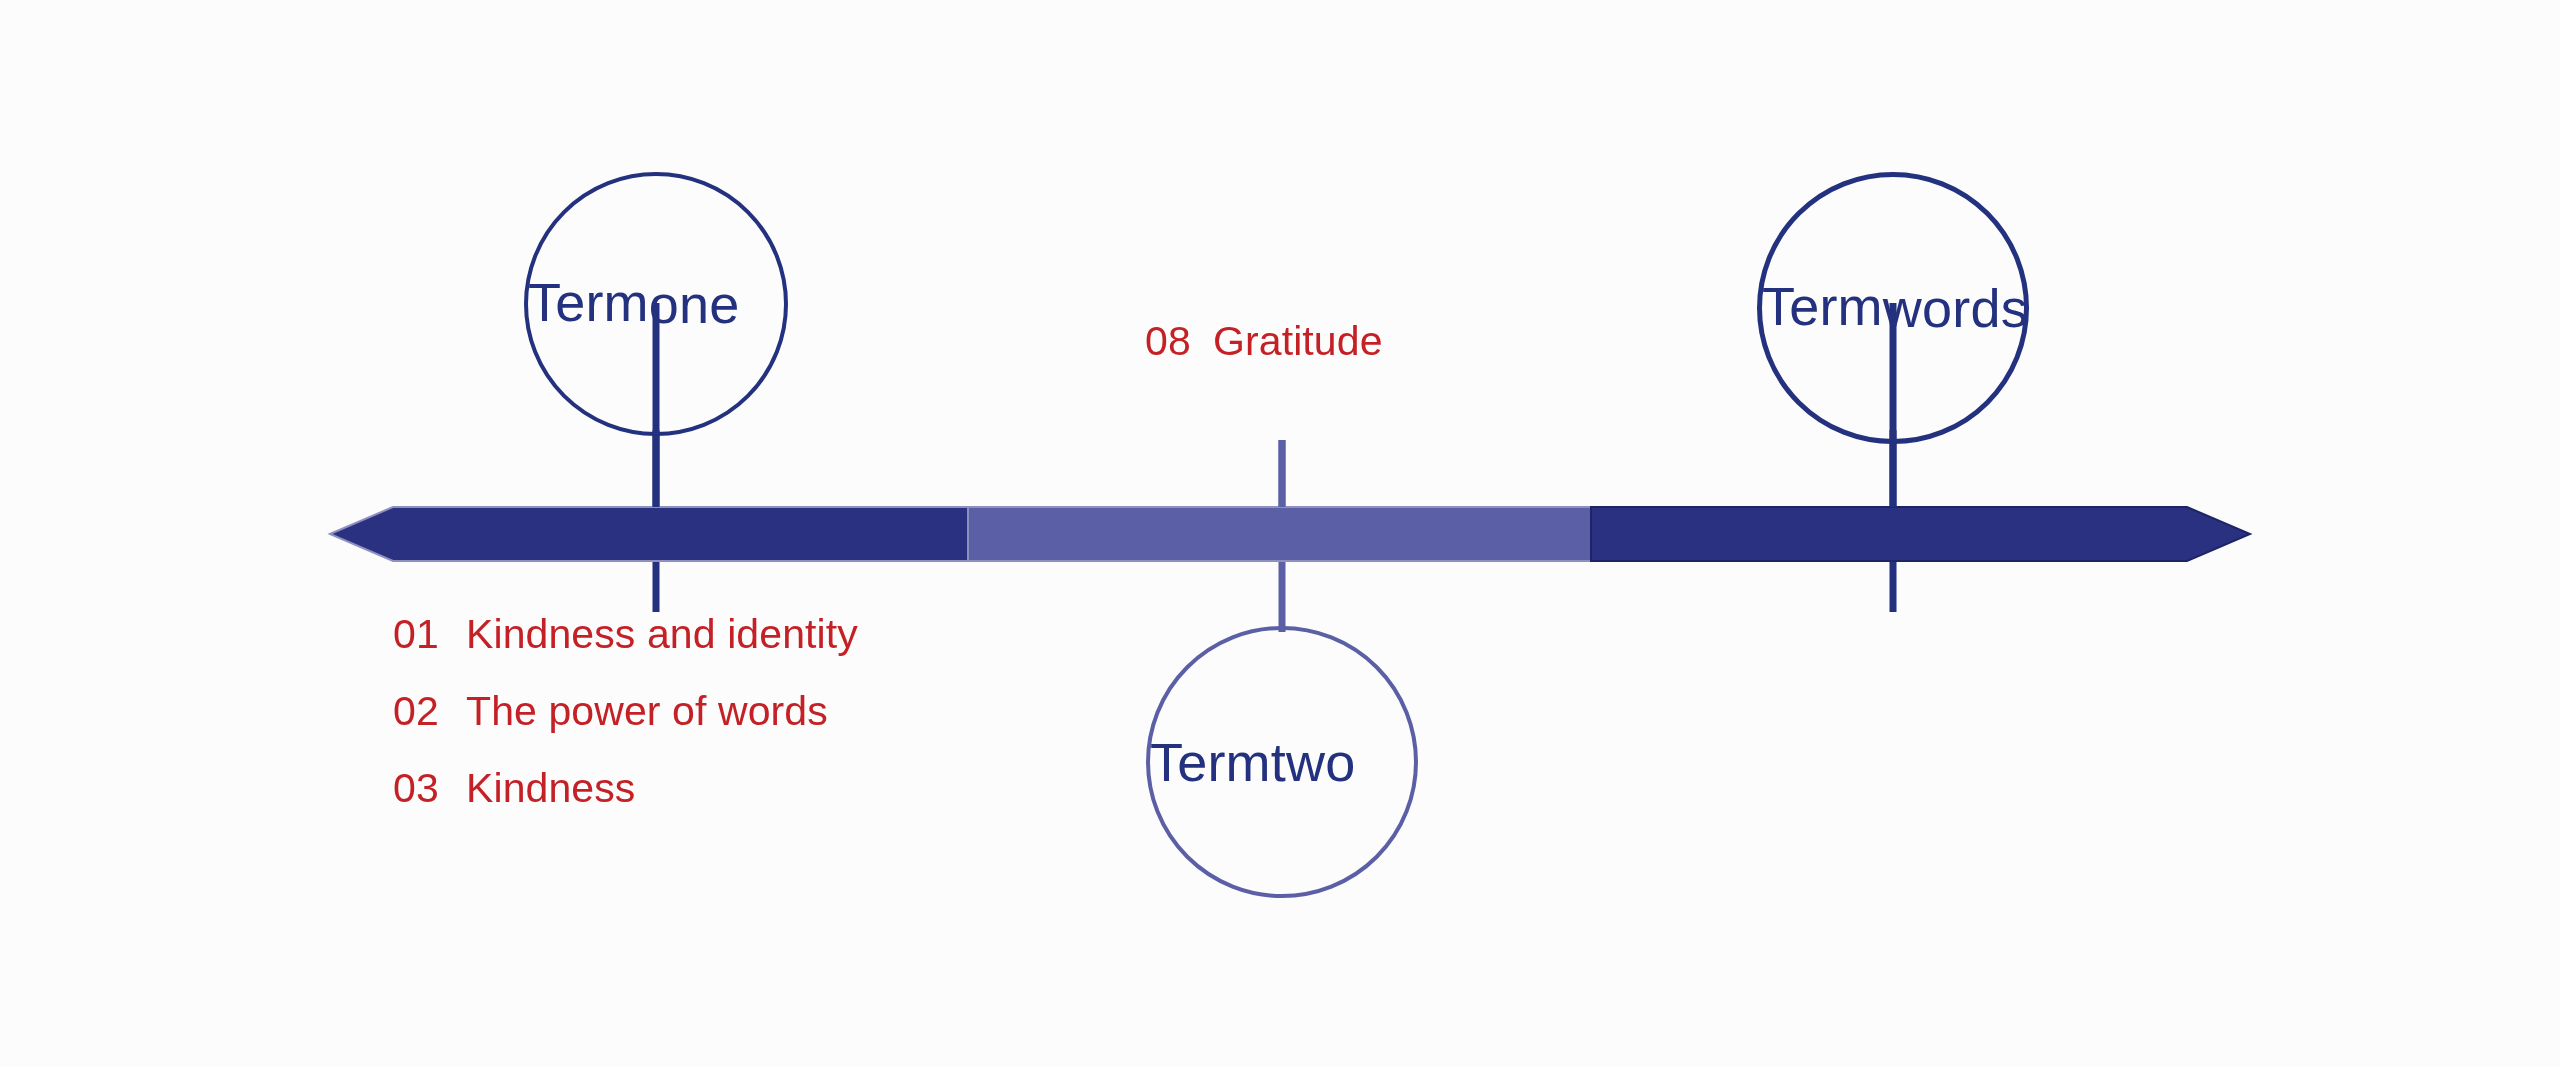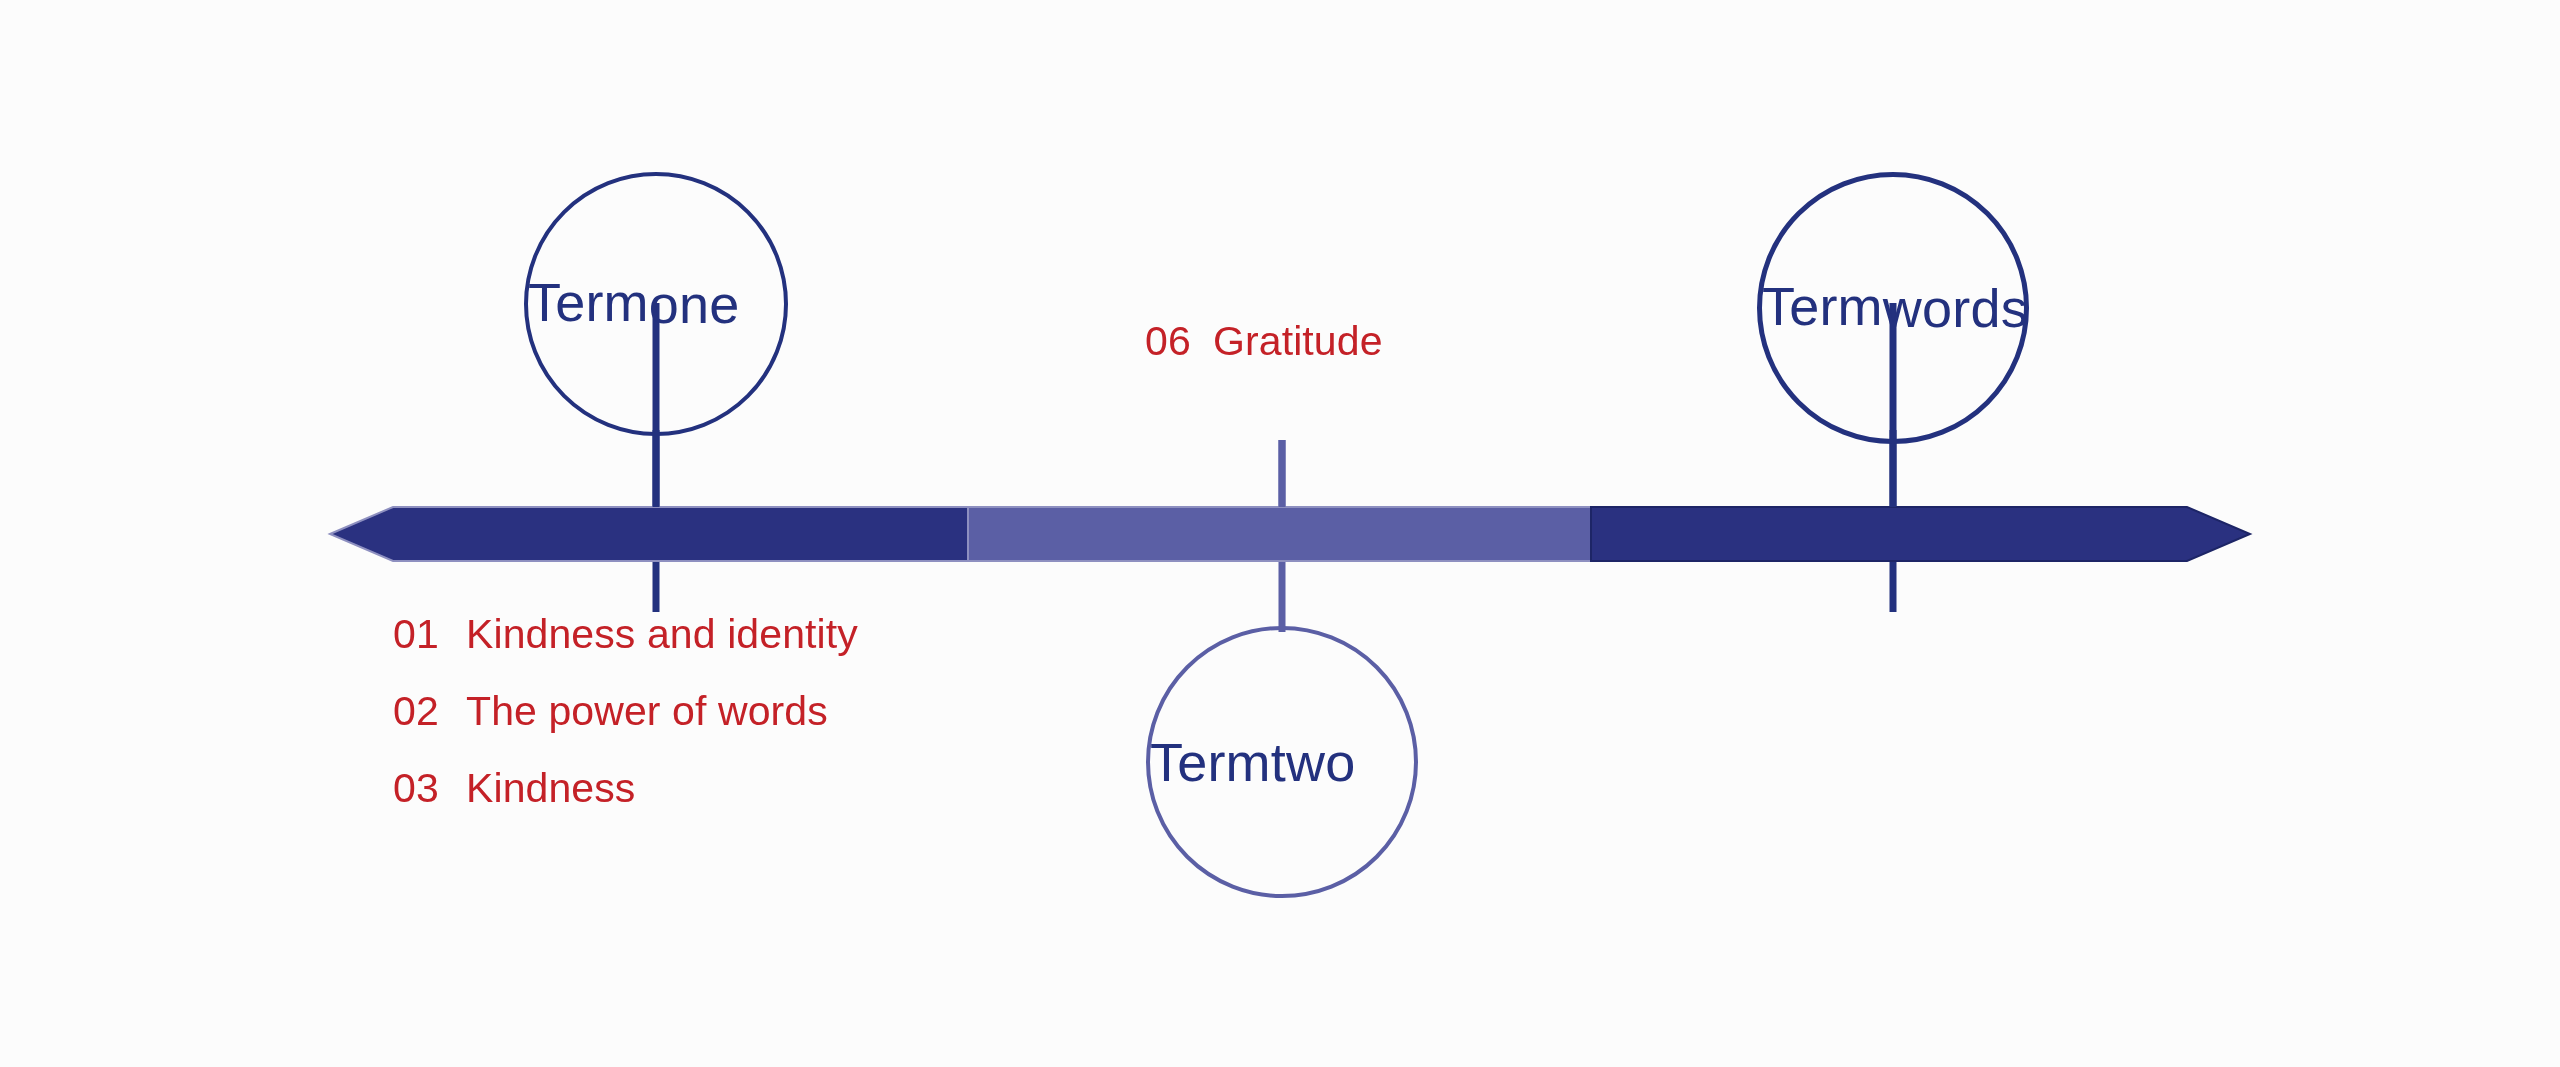--- a/index.html
+++ b/index.html
@@ -147,21 +147,21 @@
       <span class="topic-label">The power of words</span>
     </div>
     <div class="topic-row">
       <span class="topic-num">03</span>
       <span class="topic-label">Kindness</span>
     </div>
   </div>
 
   <div class="topic-list" id="list-term-two">
     <div class="topic-row">
-      <span class="topic-num">06</span>
+      <span class="topic-num">08</span>
       <span class="topic-label">Gratitude</span>
     </div>
   </div>
 
   <div class="topic-list" id="list-term-three">
   </div>
 
 </div>
 
 </body></html>

